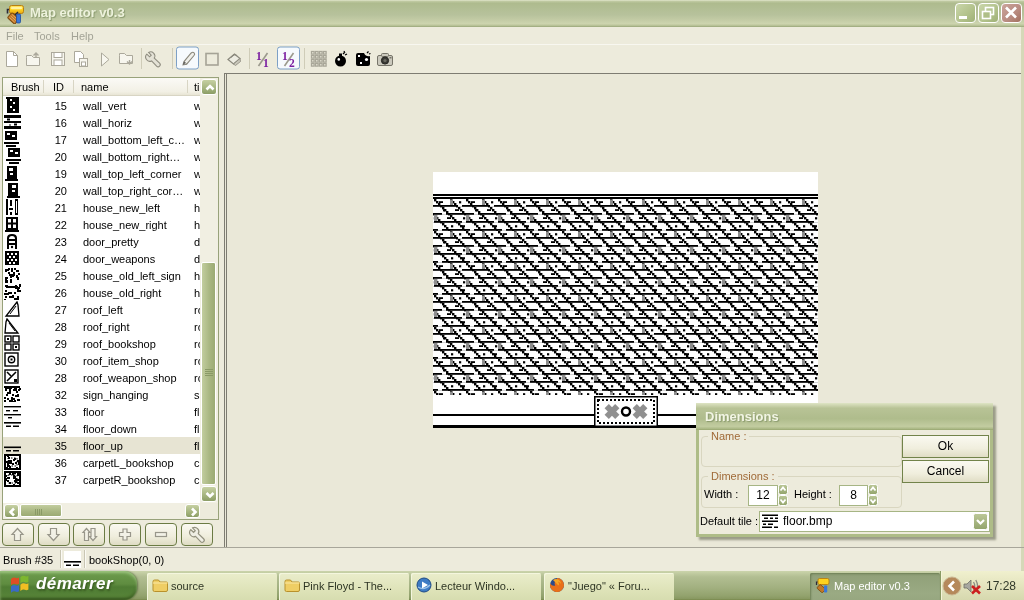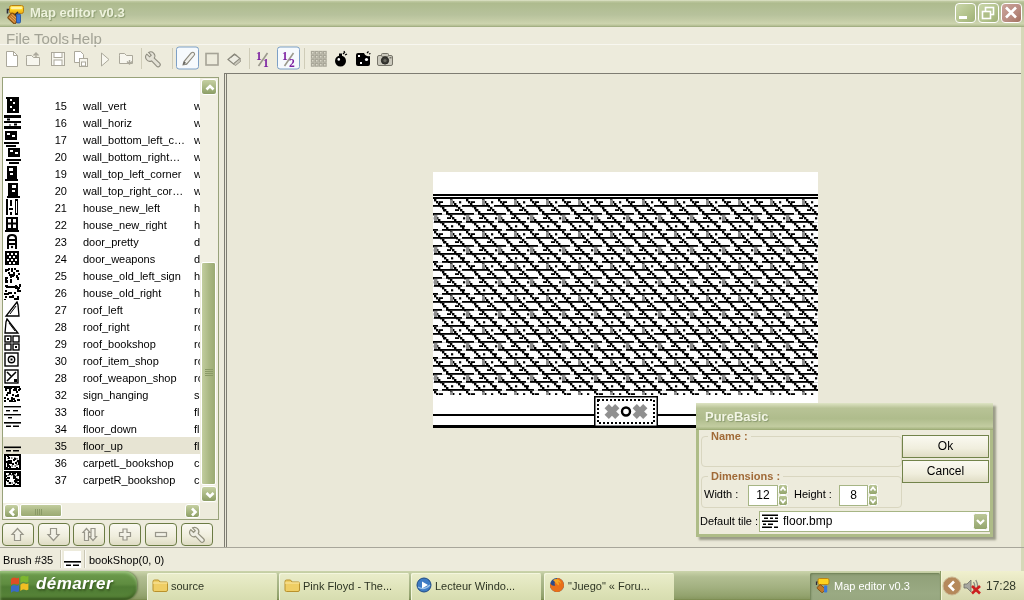--- a/index.html
+++ b/index.html
@@ -2,21 +2,21 @@
 <html><head><meta charset="utf-8"><style>
 *{margin:0;padding:0;box-sizing:border-box}
 html,body{width:1024px;height:600px;overflow:hidden}
 body{font-family:"Liberation Sans",sans-serif;font-size:11px;position:relative;background:#EDEBDC}
 .abs{position:absolute}
 #titlebar{left:0;top:0;width:1024px;height:27px;background:linear-gradient(to bottom,#E7EBD4 0%,#C2CBA4 4%,#AEBB8E 12%,#B7C29C 55%,#C4CCA6 75%,#CDD4AE 88%,#B3BE92 96%,#96A276 100%)}
 #titletext{left:30px;top:5px;font-size:13px;font-weight:bold;color:#EDF2DC;text-shadow:1px 1px 1px #8A9A6E}
 .wbtn{top:3px;width:21px;height:20px;border:1px solid #fff;border-radius:4px}
 #btnmin,#btnmax{background:linear-gradient(135deg,#CAD6AA 0%,#B1C18A 60%,#9EB076 100%)}
 #btnclose{background:linear-gradient(135deg,#CBA49B 0%,#B88B80 60%,#A3705F 100%)}
-#menubar{left:0;top:27px;width:1024px;height:17px;color:#A3A396;font-size:15px}
+#menubar{left:0;top:27px;width:1024px;height:17px;color:#A3A396;font-size:11px}
 #menubar span{position:absolute;top:3px}
 #toolbar{left:0;top:44px;width:1024px;height:30px;border-top:1px solid #F8F7F0}
 .tsep{position:absolute;top:48px;width:1px;height:21px;background:#CFCCB8}
 #workspace{left:224px;top:73px;width:797px;height:474px;background:#EAE8D8;border-left:1px solid #7E7C72;border-top:1px solid #7E7C72}
 #wsline{left:226px;top:74px;width:1px;height:473px;background:#7E7C72}
 #rightedge{left:1021px;top:27px;width:3px;height:544px;background:#D5D8B8}
 #listbox{left:2px;top:77px;width:217px;height:443px;border:1px solid #98A27A;background:#fff}
 #lheader{position:absolute;left:0;top:0;width:215px;height:18px;background:linear-gradient(to bottom,#FBFAF6,#F2F0E5 80%,#E8E5D5);border-bottom:1px solid #D8D5C4;color:#000}
 #lheader span{position:absolute;top:3px}
 #lheader i{position:absolute;top:2px;width:1px;height:13px;background:#D8D5C4;font-style:normal}
@@ -40,21 +40,21 @@
 .task{position:absolute;top:2px;width:130px;height:41px;border-radius:2px;background:linear-gradient(to bottom,#EAEDCB 0%,#DDE2B7 45%,#CCD4A4 100%);box-shadow:inset 0 -1px 0 #A8B37E,inset 1px 1px 0 #F4F6DE;color:#2E3524;font-size:11px}
 .task span{position:absolute;left:24px;top:7px;white-space:nowrap;overflow:hidden;max-width:102px}
 .task svg{position:absolute;left:5px;top:4px}
 #task6{background:linear-gradient(to bottom,#90A078,#9AAA83 50%,#91A179);box-shadow:inset 1px 1px 2px #6D7E55;color:#fff}
 #tray{position:absolute;left:940px;top:0;width:84px;height:29px;background:linear-gradient(to bottom,#F0F0CE 0%,#E4E4BE 50%,#D6D8AE 100%);border-left:1px solid #8A9A64;box-shadow:inset 1px 0 0 #F4F4D8}
 #clock{position:absolute;left:986px;top:8px;font-size:12px;color:#31392A}
 #dialog{left:696px;top:403px;width:297px;height:134px;background:#EDEBDC;border:3px solid #AEBC87;border-top:none;box-shadow:3px 3px 2px rgba(75,80,55,.5)}
 #dlgtitle{position:absolute;left:-3px;top:0;width:297px;height:27px;background:linear-gradient(to bottom,#DEE4C4 0%,#B8C396 20%,#AFBC8C 60%,#C2CCA0 90%,#A9B683 100%);border-bottom:1px solid #9FAD78}
 #dlgtitle b{position:absolute;left:9px;top:6px;font-size:13px;color:#F2F5E4;text-shadow:1px 1px 1px #8A9A6E}
 .grp{position:absolute;border:1px solid #D9D6C0;border-radius:4px}
-.grp b{position:absolute;left:6px;top:-7px;background:#EDEBDC;padding:0 3px;color:#A06A38;font-weight:bold}
+.grp b{position:absolute;left:6px;top:-7px;background:#EDEBDC;padding:0 3px;color:#A06A38;font-weight:normal}
 .xbtn{position:absolute;width:87px;height:23px;border:1px solid #72834A;border-radius:0;background:linear-gradient(to bottom,#FAF9F1,#F0EEDD 60%,#E0DDC5);text-align:center;color:#000;font-size:12px;line-height:21px}
 .inp{position:absolute;border:1px solid #A6B584;background:#fff;color:#000}
 .dtx{position:absolute;font-size:11px;color:#000}
 .dtv{position:absolute;font-size:12px;color:#000}
 </style></head><body>
 <div class="abs" id="titlebar"></div>
 <div class="abs" id="titletext">Map editor v0.3</div>
 <svg class="abs" style="left:5px;top:3px" width="22" height="21">
     <defs>
       <linearGradient id="yg" x1="0" y1="0" x2="0" y2="1">
@@ -259,20 +259,29 @@
       <rect x="-7.5" y="-3" width="15" height="6" transform="rotate(45)" fill="#909090"></rect>
       <rect x="-7.5" y="-3" width="15" height="6" transform="rotate(-45)" fill="#909090"></rect>
     </g>
     <g transform="translate(207,239.5)">
       <rect x="-7.5" y="-3" width="15" height="6" transform="rotate(45)" fill="#909090"></rect>
       <rect x="-7.5" y="-3" width="15" height="6" transform="rotate(-45)" fill="#909090"></rect>
     </g>
     <circle cx="193" cy="239.5" r="4" fill="none" stroke="#000" stroke-width="2.4"></circle>
   </svg>
 <div class="abs" id="listbox">
+<div id="lheader">
+      <span style="left:8px">Brush</span>
+      <span style="left:50px">ID</span>
+      <span style="left:78px">name</span>
+      <span style="left:191px">ti</span>
+      <i style="left:40px"></i>
+      <i style="left:70px"></i>
+      <i style="left:184px"></i>
+    </div>
 <div class="lrow" style="top:19px">
       <svg width="17" height="16" viewBox="0 0 17 16">
         <rect width="17" height="16" fill="#fff"></rect>
         <rect x="3" width="12" height="16" fill="#000"></rect>
         <rect x="6" y="2" width="2" height="2" fill="#fff"></rect>
         <rect x="9" y="5" width="2" height="2" fill="#fff"></rect>
         <rect x="6" y="9" width="2" height="2" fill="#fff"></rect>
         <rect x="9" y="12" width="2" height="2" fill="#fff"></rect>
         <rect x="2" width="2" height="2" fill="#000"></rect>
         <rect x="13" y="14" width="2" height="2" fill="#000"></rect>
@@ -768,21 +777,21 @@
       <rect width="17" height="17" fill="#fff"></rect>
       <rect x="0" y="10" width="17" height="1.6" fill="#000"></rect>
       <rect x="2" y="13.5" width="5" height="1.5" fill="#000"></rect>
       <rect x="9" y="13.5" width="6" height="1.5" fill="#000"></rect>
     </svg>
 <span class="abs" style="left:84px;top:2px;width:1px;height:18px;background:#C9C6B4;box-shadow:1px 0 0 #FBFAF4"></span>
 <span class="abs" style="left:89px;top:6px">bookShop(0, 0)</span>
 </div>
 <div class="abs" id="dialog">
 <div id="dlgtitle">
-      <b>PureBasic</b>
+      <b>Dimensions</b>
     </div>
 <div class="grp" style="left:2px;top:33px;width:201px;height:31px">
       <b>Name :</b>
     </div>
 <div class="grp" style="left:2px;top:73px;width:201px;height:32px">
       <b>Dimensions :</b>
     </div>
 <span class="dtx" style="left:5px;top:85px">Width :</span>
 <div class="inp dtv" style="left:49px;top:82px;width:30px;height:21px;text-align:center;line-height:19px">12</div>
 <svg class="abs" style="left:79px;top:81px" width="10" height="22">

